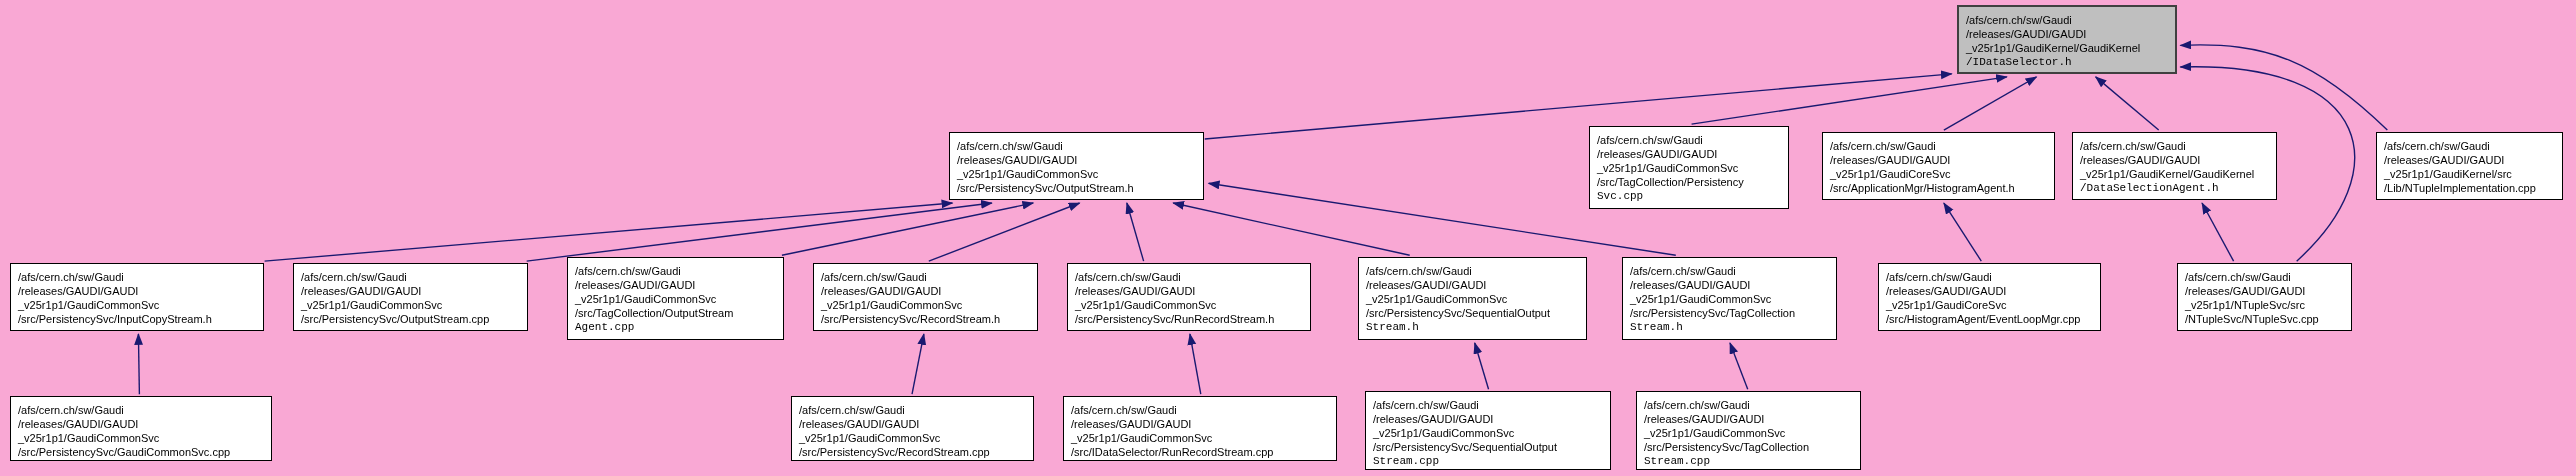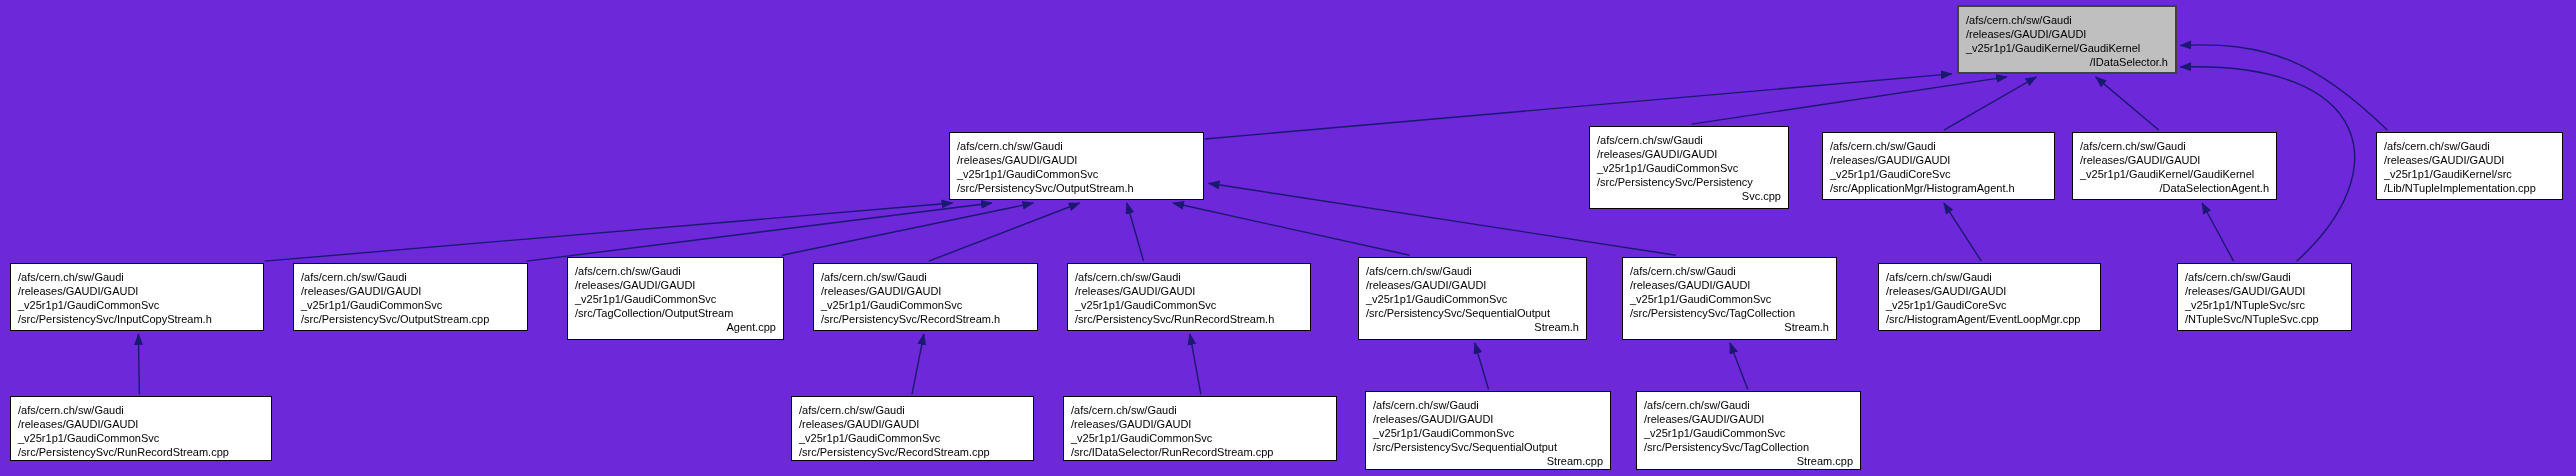--- a/index.html
+++ b/index.html
@@ -1,19 +1,19 @@
 <!DOCTYPE html>
 <html><head>
 <meta charset="utf-8">
 <style>
   html,body{margin:0;padding:0;background:#ffffff;}
   #canvas{
     position:relative;
     width:2576px;height:476px;
-    background:#6d28d9;
+    background:#f9a8d4;
     font-family:"Liberation Sans", sans-serif;
     overflow:hidden;
   }
   #edges{position:absolute;left:0;top:0;width:2576px;height:476px;}
   .node{
     position:absolute;
     box-sizing:border-box;
     background:#ffffff;
     border:1px solid #000000;
     color:#000000;
@@ -22,21 +22,21 @@
     padding:6px 7px;
     white-space:nowrap;
     cursor:pointer;
   }
   .node.hl{
     background:#bfbfbf;
     border:2px solid #404040;
     cursor:default;
   }
   .node .ln{text-align:left;}
-  .node .ln.c{text-align:right;}
+  .node .ln.c{text-align:left;font-family:Liberation Mono, monospace;}
 </style>
 </head>
 <body>
 
 <div id="canvas">
   <svg id="edges" xmlns="http://www.w3.org/2000/svg" width="2576" height="476" viewBox="0 0 2613 483">
     <defs>
       <marker id="arrow" markerUnits="userSpaceOnUse" markerWidth="13" markerHeight="10" refX="11" refY="4.5" orient="auto">
         <path d="M0,0 L12,4.5 L0,9 z" fill="#191970"></path>
       </marker>
@@ -74,21 +74,21 @@
       <div class="node" style="left: 949px; top: 132px; width: 255px; height: 68px;">
         <div class="ln">/afs/cern.ch/sw/Gaudi</div>
         <div class="ln">/releases/GAUDI/GAUDI</div>
         <div class="ln">_v25r1p1/GaudiCommonSvc</div>
         <div class="ln">/src/PersistencySvc/OutputStream.h</div>
       </div>
       <div class="node" style="left: 1589px; top: 126px; width: 200px; height: 83px;">
         <div class="ln">/afs/cern.ch/sw/Gaudi</div>
         <div class="ln">/releases/GAUDI/GAUDI</div>
         <div class="ln">_v25r1p1/GaudiCommonSvc</div>
-        <div class="ln">/src/PersistencySvc/Persistency</div>
+        <div class="ln">/src/TagCollection/Persistency</div>
         <div class="ln c">Svc.cpp</div>
       </div>
       <div class="node" style="left: 1822px; top: 132px; width: 233px; height: 68px;">
         <div class="ln">/afs/cern.ch/sw/Gaudi</div>
         <div class="ln">/releases/GAUDI/GAUDI</div>
         <div class="ln">_v25r1p1/GaudiCoreSvc</div>
         <div class="ln">/src/ApplicationMgr/HistogramAgent.h</div>
       </div>
       <div class="node" style="left: 2072px; top: 132px; width: 205px; height: 68px;">
         <div class="ln">/afs/cern.ch/sw/Gaudi</div>
@@ -156,21 +156,21 @@
       <div class="node" style="left: 2177px; top: 263px; width: 175px; height: 68px;">
         <div class="ln">/afs/cern.ch/sw/Gaudi</div>
         <div class="ln">/releases/GAUDI/GAUDI</div>
         <div class="ln">_v25r1p1/NTupleSvc/src</div>
         <div class="ln">/NTupleSvc/NTupleSvc.cpp</div>
       </div>
       <div class="node" style="left: 10px; top: 396px; width: 262px; height: 65px;">
         <div class="ln">/afs/cern.ch/sw/Gaudi</div>
         <div class="ln">/releases/GAUDI/GAUDI</div>
         <div class="ln">_v25r1p1/GaudiCommonSvc</div>
-        <div class="ln">/src/PersistencySvc/RunRecordStream.cpp</div>
+        <div class="ln">/src/PersistencySvc/GaudiCommonSvc.cpp</div>
       </div>
       <div class="node" style="left: 791px; top: 396px; width: 243px; height: 65px;">
         <div class="ln">/afs/cern.ch/sw/Gaudi</div>
         <div class="ln">/releases/GAUDI/GAUDI</div>
         <div class="ln">_v25r1p1/GaudiCommonSvc</div>
         <div class="ln">/src/PersistencySvc/RecordStream.cpp</div>
       </div>
       <div class="node" style="left: 1063px; top: 396px; width: 274px; height: 65px;">
         <div class="ln">/afs/cern.ch/sw/Gaudi</div>
         <div class="ln">/releases/GAUDI/GAUDI</div>

